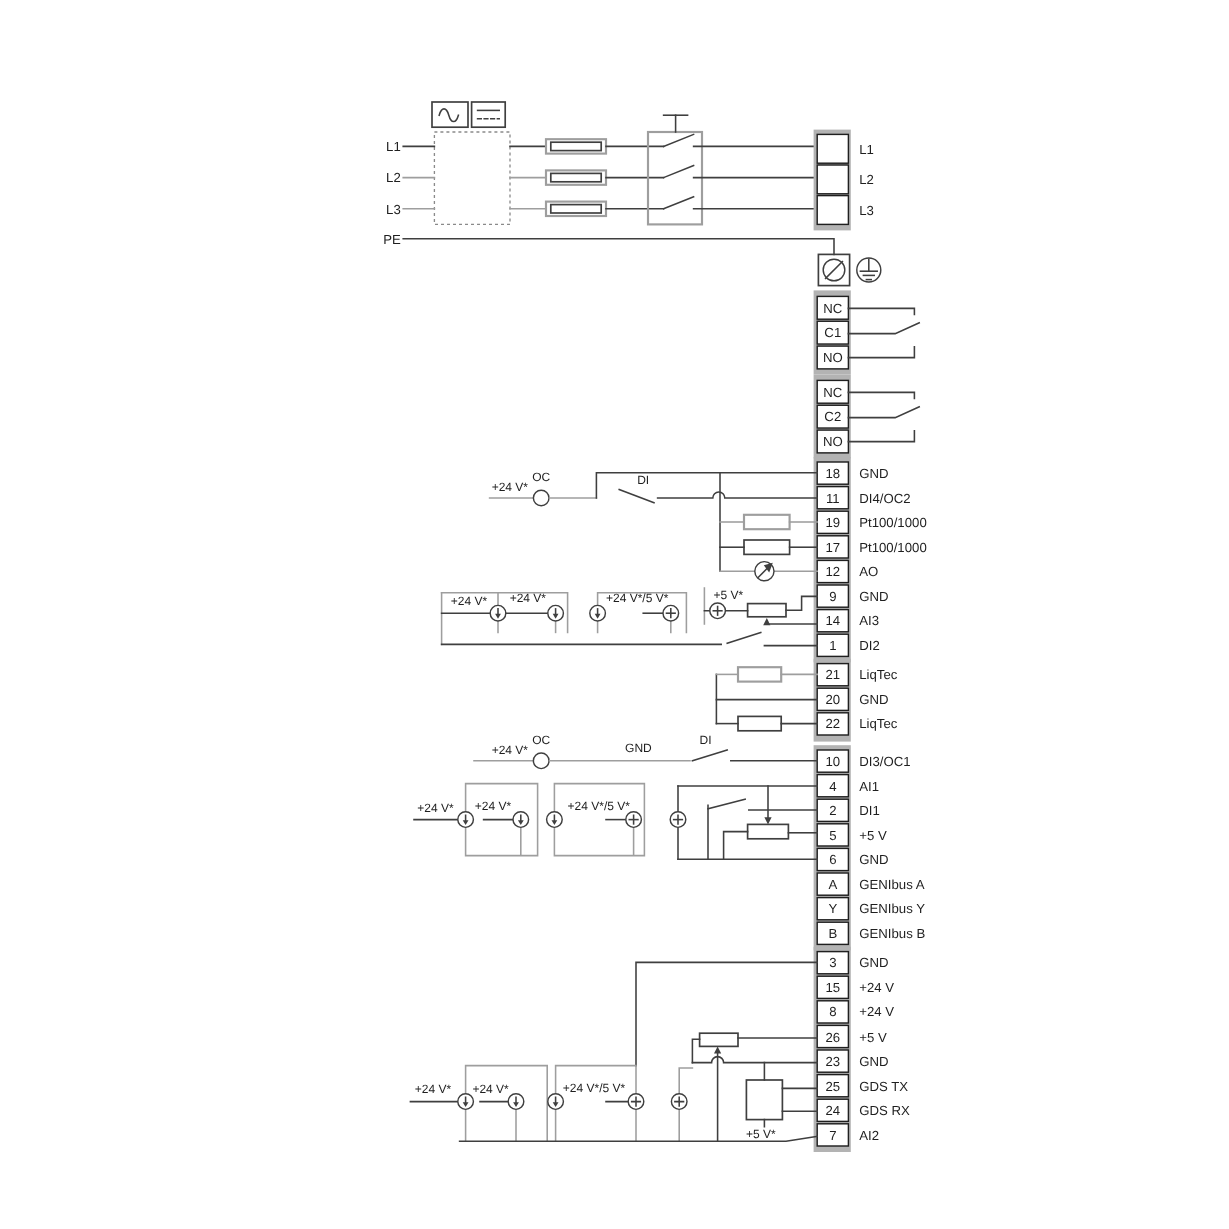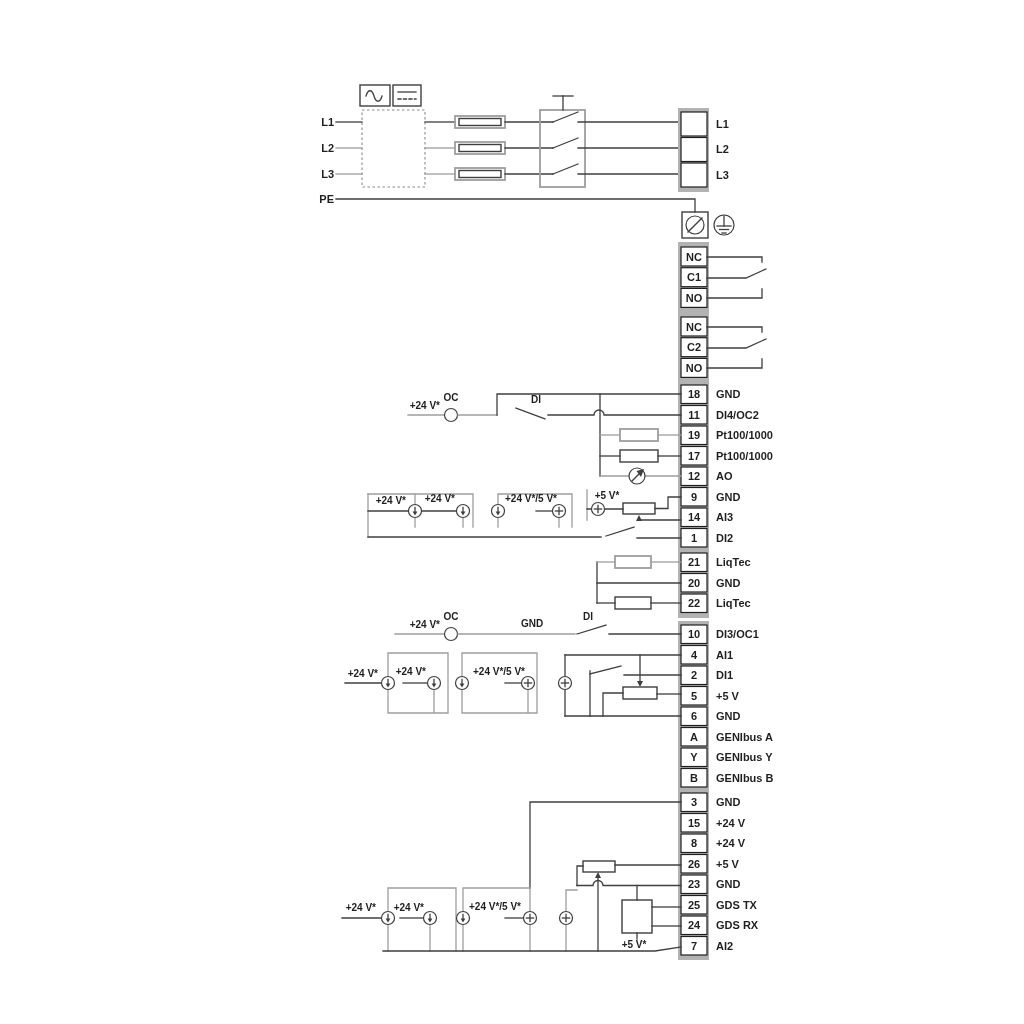--- a/index.html
+++ b/index.html
@@ -1,16 +1,16 @@
 <!DOCTYPE html>
 <html><head>
 <meta charset="utf-8">
 <style>
   html,body{margin:0;padding:0;background:#ffffff;}
-  .stage{width:1024px;height:1024px;position:relative;background:#fff;font-weight:bold;}
+  .stage{width:1024px;height:1024px;position:relative;background:#fff;}
   text{font-family:"Liberation Sans","DejaVu Sans",sans-serif;fill:#1f1f1f;}
   .t11{font-size:11px;}
   .t10{font-size:10px;}
   .mid{text-anchor:middle;}
   .end{text-anchor:end;}
   .wd{stroke:#3f3f3f;stroke-width:1.3;fill:none;stroke-linecap:square;}
   .wg{stroke:#9e9e9e;stroke-width:1.3;fill:none;stroke-linecap:square;}
   .wg2{stroke:#9e9e9e;stroke-width:1.8;fill:none;}
   .dash{stroke:#8a8a8a;stroke-width:1.1;fill:none;stroke-dasharray:2.5,2.5;}
   .cell{fill:#ffffff;stroke:#1f1f1f;stroke-width:1.2;}

